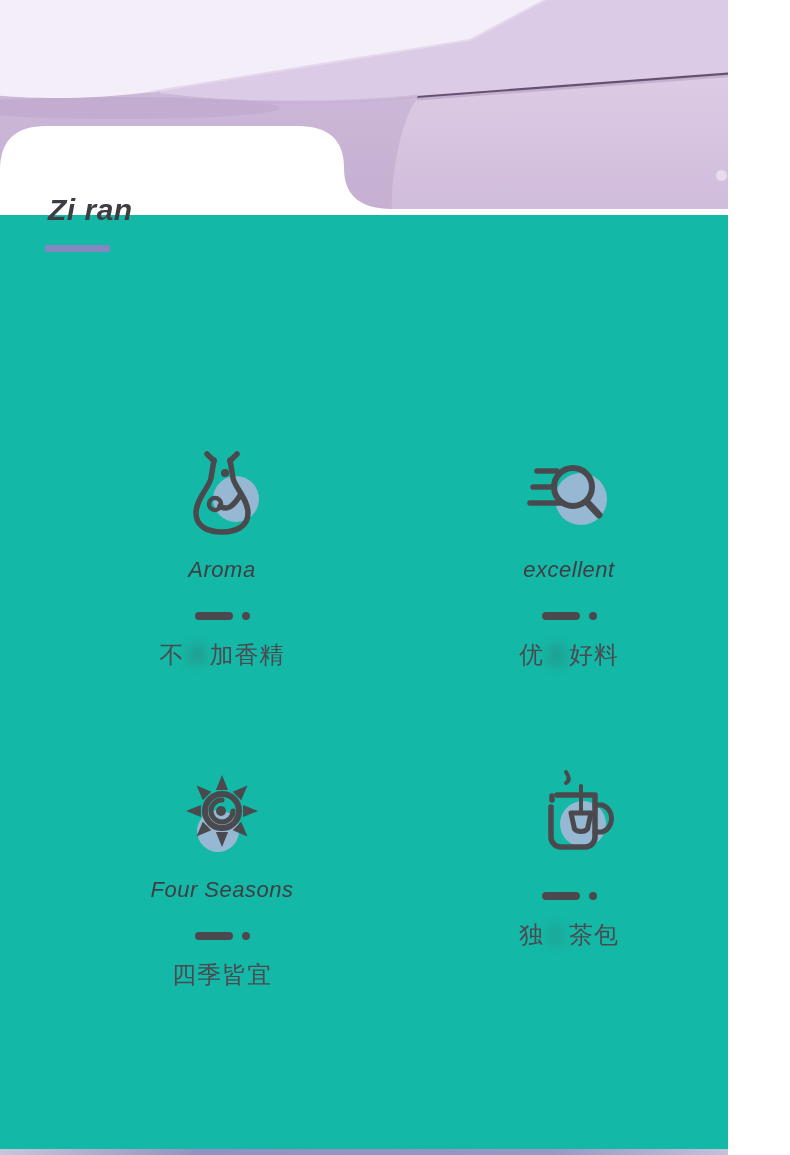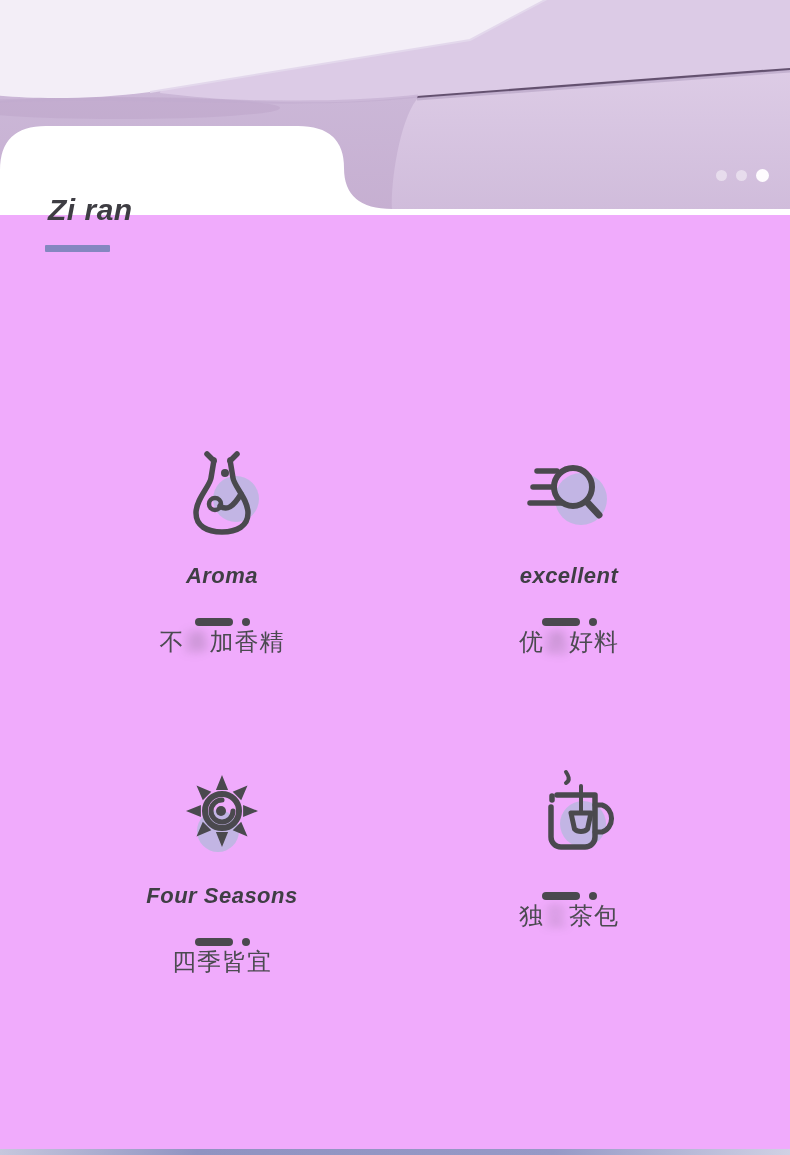--- a/index.html
+++ b/index.html
@@ -1,19 +1,19 @@
 <!DOCTYPE html>
 <html><head>
 <meta charset="utf-8">
 <style>
   html,body{margin:0;padding:0;background:#ffffff;}
   .page{
     position:relative;
-    width:790px;height:1155px;
-    background:#f0abfc;
+    width:728px;height:1155px;
+    background:#14b8a6;
     overflow:hidden;
     font-family:"Liberation Sans", sans-serif;
   }
   
   .hero{position:absolute;top:0;left:0;width:790px;height:215px;}
   .hero svg{display:block;}
   .dots{
     position:absolute;top:169px;right:21px;
     display:flex;align-items:center;gap:9px;
   }
@@ -51,32 +51,32 @@
   }
   .f0{left:92px;top:447px;}
   .f1{left:439px;top:447px;}
   .f2{left:92px;top:767px;}
   .f3{left:439px;top:767px;}
   .icon-wrap{
     height:96px;display:flex;align-items:center;justify-content:center;
   }
   .icon-wrap svg{width:96px;height:96px;}
   .feature-label{
-    margin-top:20px;
-    font-size:22px;font-weight:bold;font-style:italic;
+    margin-top:14px;
+    font-size:22px;font-weight:normal;font-style:italic;
     letter-spacing:0.5px;color:#3f3e44;
   }
   .sep{
     margin-top:29px;
     display:flex;align-items:center;justify-content:center;gap:9px;
   }
   .sep .bar{width:38px;height:8px;border-radius:4px;background:var(--ink,#4a494e);}
   .sep .dot-b{width:8px;height:8px;border-radius:50%;background:var(--ink,#4a494e);}
   .feature-text{
-    margin-top:0;
+    margin-top:19px;
     font-size:24px;letter-spacing:1px;color:#4b4a50;
   }
   .blur-char{
     display:inline-block;
     filter:blur(5px);
     opacity:0.5;
   }
   
   .stroke{fill:none;stroke:var(--ink,#4a494e);stroke-width:5.5;stroke-linecap:round;stroke-linejoin:round;}
   .sw7{stroke-width:7;} .sw6{stroke-width:6;} .sw5{stroke-width:5;} .sw4{stroke-width:4;} .thin{stroke-width:4.5;}

